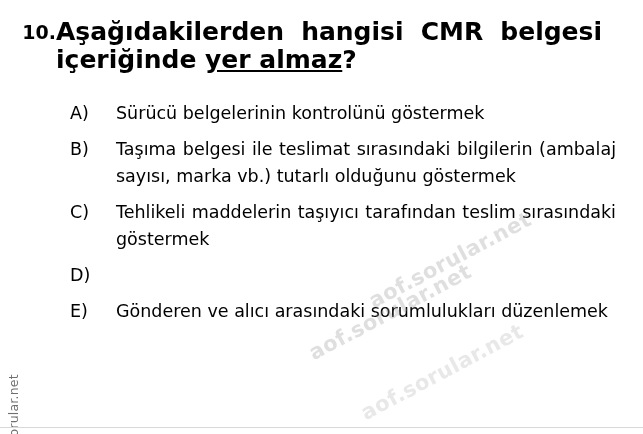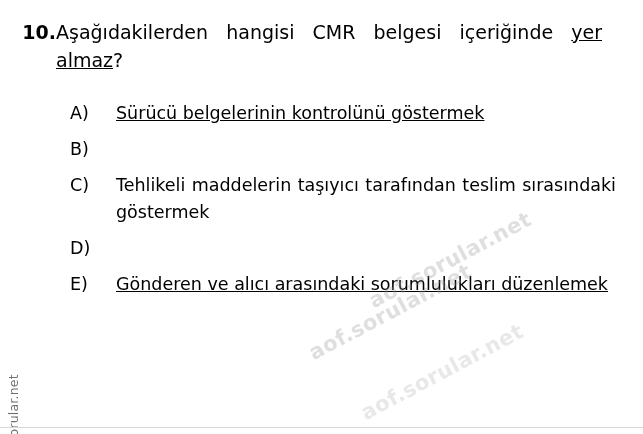--- a/index.html
+++ b/index.html
@@ -57,22 +57,22 @@
   }
   .q-num {
     font-size: 19px;
     font-weight: bold;
     line-height: 28px;
     width: 34px;
     flex: none;
     text-align: right;
   }
   .q-text {
-    font-size: 19px;
-    font-weight: normal;
+    font-size: 25px;
+    font-weight: bold;
     line-height: 28px;
     width: 546px;
     text-align: justify;
     text-align-last: left;
   }
   .q-text .u {
     text-decoration: underline;
   }
 
   
@@ -95,21 +95,20 @@
   }
   .opt-text {
     font-size: 17.5px;
     line-height: 27px;
     width: 500px;
     text-align: justify;
     text-align-last: left;
   }
   .opt-text.nojustify {
     text-align: left;
-    text-decoration: underline;
   }
 
   
   .wm {
     position: absolute;
     color: rgba(150,150,150,0.30);
     font-size: 21px;
     font-weight: bold;
     transform: rotate(-28deg);
     white-space: nowrap;
@@ -147,20 +146,21 @@
 
   <div class="options">
 
     <div class="opt">
       <div class="opt-label">A)</div>
       <div class="opt-text nojustify">Sürücü belgelerinin kontrolünü göstermek</div>
     </div>
 
     <div class="opt">
       <div class="opt-label">B)</div>
+      <div class="opt-text">Taşıma belgesi ile teslimat sırasındaki bilgilerin (ambalaj sayısı, marka vb.) tutarlı olduğunu göstermek</div>
     </div>
 
     <div class="opt">
       <div class="opt-label">C)</div>
       <div class="opt-text">Tehlikeli maddelerin taşıyıcı tarafından teslim sırasındaki göstermek</div>
     </div>
 
     <div class="opt">
       <div class="opt-label">D)</div>
     </div>

